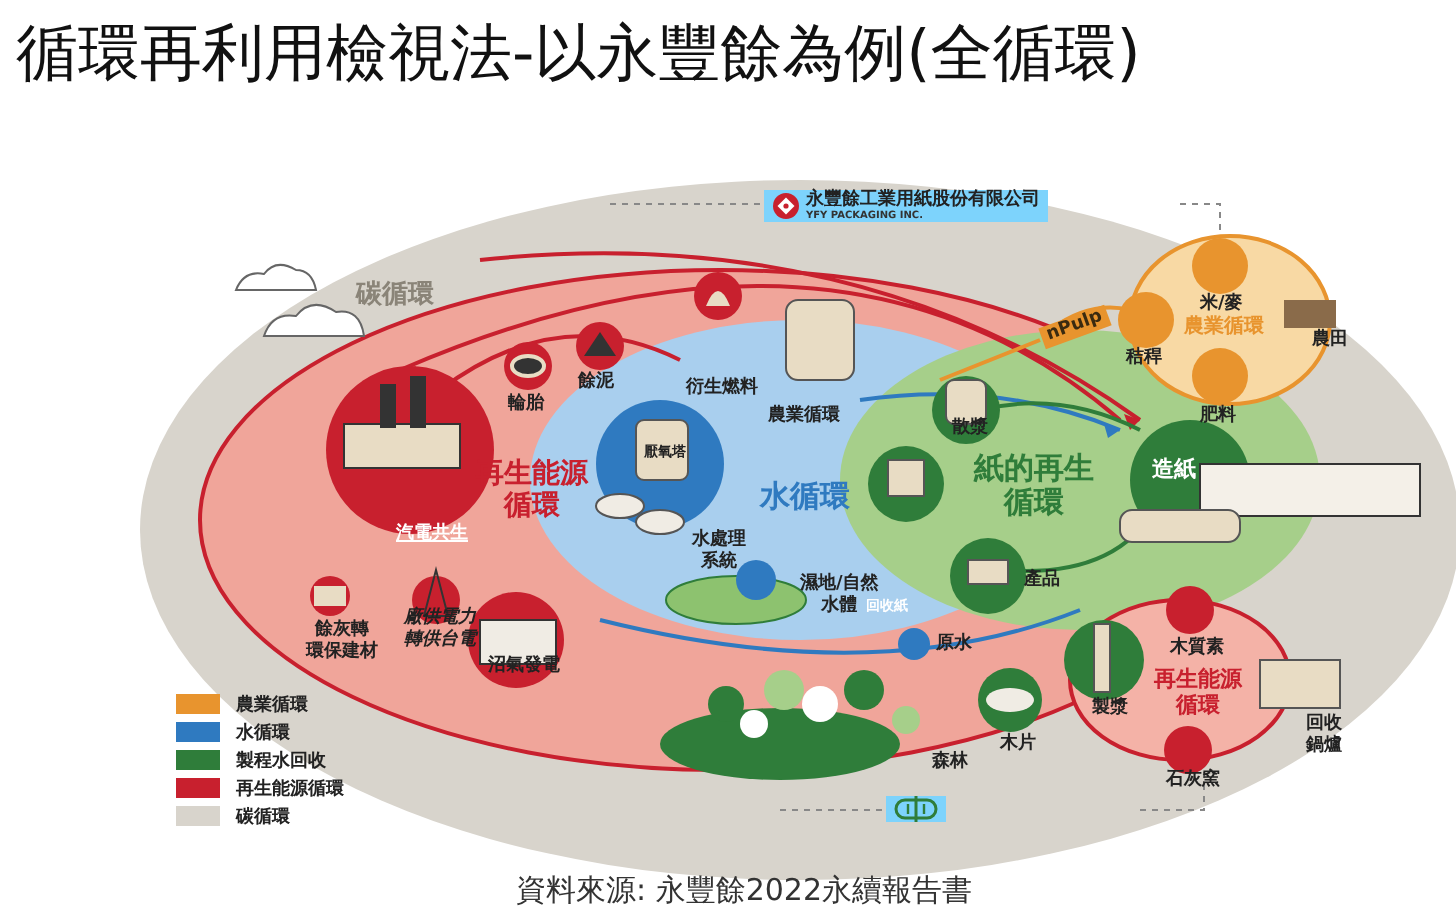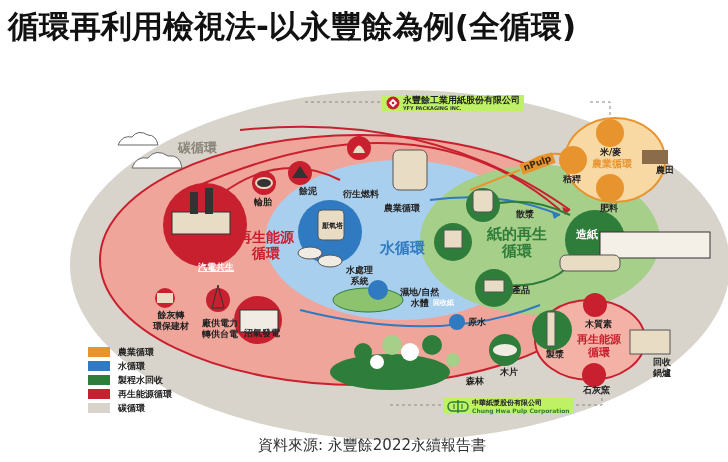--- a/index.html
+++ b/index.html
@@ -1,27 +1,27 @@
 <!DOCTYPE html>
 <html><head>
 <meta charset="utf-8">
 <style>
   * { margin:0; padding:0; box-sizing:border-box; }
   html, body { width:728px; height:462px; background:#ffffff; overflow:hidden; }
   body { font-family: "DejaVu Sans", "Liberation Sans", sans-serif; position:relative; color:#111; }
-  .title { position:absolute; left:8px; top:6px; font-size:31px; font-weight:bold; letter-spacing:0px; color:#111; white-space:nowrap;text-align:center; }
+  .title { position:absolute; left:8px; top:6px; font-size:31px; font-weight:normal; letter-spacing:0px; color:#111; white-space:nowrap;text-align:center; }
   .diagram { position:absolute; left:0; top:0; width:728px; height:462px; }
   .lbl { position:absolute; font-size:9px; font-weight:bold; color:#222; white-space:nowrap; text-align:center; line-height:11px; }
   .big { position:absolute; font-weight:bold; white-space:nowrap; text-align:center; line-height:1.15; }
   .legend { position:absolute; left:88px; top:345px; }
   .legend-item { display:flex; align-items:center; height:14px; margin-bottom:0px; }
   .legend-swatch { width:22px; height:10px; margin-right:8px; }
   .legend-label { font-size:9px; font-weight:bold; color:#222; }
   .source { position:absolute; left:258px; top:436px; font-size:15px; color:#333; white-space:nowrap; }
-  .company { position:absolute; display:flex; align-items:center; background:#bef264; padding:0 4px; }
+  .company { position:absolute; display:flex; align-items:center; background:#7dd3fc; padding:0 4px; }
   .company .name { font-size:9px; font-weight:bold; color:#222; line-height:10px; }
   .company .sub { font-size:5px; font-weight:bold; color:#333; line-height:6px; }
 </style>
 </head>
 <body>
 
 <div class="title">循環再利用檢視法-以永豐餘為例(全循環)</div>
 
 <svg class="diagram" viewBox="0 0 728 462" xmlns="http://www.w3.org/2000/svg">
 
@@ -138,44 +138,44 @@
   <div>循環</div>
 </div>
 <div class="big" style="left:592px;top:158px;font-size:10px;color:#e8942e;">農業循環</div>
 <div class="big" style="left:577px;top:334px;font-size:11px;color:#c8202e;">
   <div>再生能源</div>
   <div>循環</div>
 </div>
 
 <div class="lbl" style="left:198px;top:262px;color:#fff;text-decoration:underline;">汽電共生</div>
 <div class="lbl" style="left:254px;top:197px;">輪胎</div>
-<div class="lbl" style="left:299px;top:186px;">餘泥</div>
+<div class="lbl" style="left:289px;top:186px;">餘泥</div>
 <div class="lbl" style="left:343px;top:161px;margin-top:28px;">衍生燃料</div>
 <div class="lbl" style="left:384px;top:203px;">農業循環</div>
 <div class="lbl" style="left:322px;top:221px;font-size:7px;">厭氧塔</div>
 <div class="lbl" style="left:346px;top:265px;">
   <div>水處理</div>
   <div>系統</div>
 </div>
 <div class="lbl" style="left:400px;top:287px;">
   <div>濕地/自然</div>
   <div>水體</div>
 </div>
 <div class="lbl" style="left:468px;top:317px;">原水</div>
 <div class="lbl" style="left:153px;top:310px;">
   <div>餘灰轉</div>
   <div>環保建材</div>
 </div>
-<div class="lbl" style="left:202px;top:318px;">
+<div class="lbl" style="left:202px;top:304px;font-style:italic;">
   <div>廠供電力</div>
   <div>轉供台電</div>
 </div>
 <div class="lbl" style="left:244px;top:328px;">沼氣發電</div>
 <div class="lbl" style="left:520px;top:158px;background:#e8942e;color:#3a2a10;padding:0 3px;transform:rotate(-20deg);">nPulp</div>
-<div class="lbl" style="left:516px;top:209px;">散漿</div>
+<div class="lbl" style="left:476px;top:209px;">散漿</div>
 <div class="lbl" style="left:433px;top:254px;font-size:7px;color:#fff;margin-top:44px;">回收紙</div>
 <div class="lbl" style="left:576px;top:229px;font-size:11px;color:#fff;">造紙</div>
 <div class="lbl" style="left:512px;top:285px;">產品</div>
 <div class="lbl" style="left:563px;top:174px;">秸稈</div>
 <div class="lbl" style="left:600px;top:147px;">米/麥</div>
 <div class="lbl" style="left:644px;top:165px;margin-left:12px;">農田</div>
 <div class="lbl" style="left:600px;top:203px;">肥料</div>
 <div class="lbl" style="left:500px;top:367px;">木片</div>
 <div class="lbl" style="left:466px;top:376px;">森林</div>
 <div class="lbl" style="left:546px;top:349px;">製漿</div>
@@ -197,24 +197,20 @@
     <div class="sub">YFY PACKAGING INC.</div>
   </div>
 </div>
 <div class="company" style="left:443px;top:398px;">
   <svg width="22" height="13" viewBox="0 0 22 13">
     <rect x="1" y="2" width="20" height="9" rx="4.5" fill="none" stroke="#2f7d3a" stroke-width="1.5"></rect>
     <line x1="11" y1="0" x2="11" y2="13" stroke="#2f7d3a" stroke-width="1.5"></line>
     <line x1="7" y1="4" x2="7" y2="9" stroke="#2f7d3a" stroke-width="1.2"></line>
     <line x1="15" y1="4" x2="15" y2="9" stroke="#2f7d3a" stroke-width="1.2"></line>
   </svg>
-  <div style="margin-left:3px;">
-    <div class="name" style="font-size:7px;">中華紙漿股份有限公司</div>
-    <div class="sub" style="font-size:6px;color:#2f7d3a;">Chung Hwa Pulp Corporation</div>
-  </div>
 </div>
 
 <div class="legend">
   <div class="legend-item">
     <div class="legend-swatch" style="background:#e8942e;"></div>
     <span class="legend-label">農業循環</span>
   </div>
   <div class="legend-item">
     <div class="legend-swatch" style="background:#2f7ac0;"></div>
     <span class="legend-label">水循環</span>

